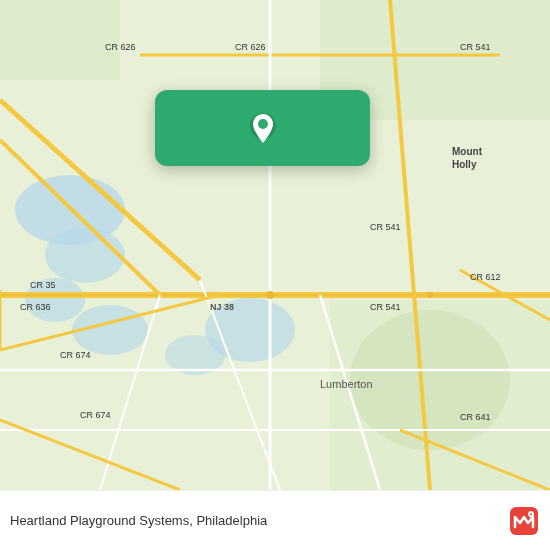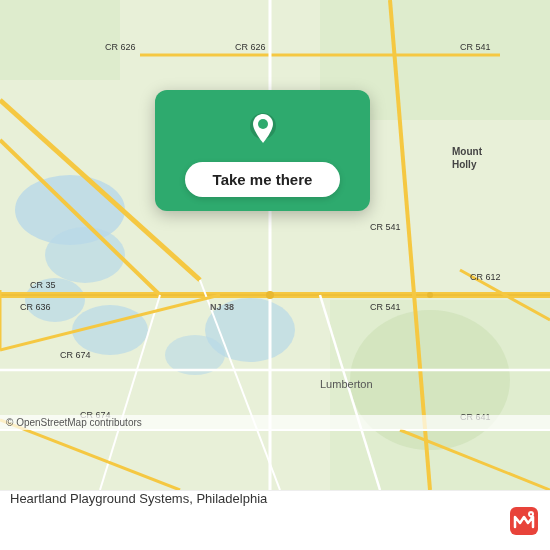--- a/index.html
+++ b/index.html
@@ -82,20 +82,21 @@
       color: #555;
       z-index: 5;
     }
 
     
     .bottom-bar {
       width: 550px;
       height: 60px;
       background: white;
       display: flex;
+      align-items: center;
       justify-content: space-between;
       padding: 0 12px 0 10px;
       border-top: 1px solid #eee;
       position: absolute;
       bottom: 0;
       left: 0;
       gap: 44px;
     }
 
     .bottom-bar-text {
@@ -193,26 +194,22 @@
   </svg>
 
   <div class="location-card">
     <div class="location-pin-icon">
       <svg class="pin-svg" viewBox="0 0 38 38" xmlns="http://www.w3.org/2000/svg">
         <circle cx="19" cy="15" r="13" fill="rgba(0,0,0,0.15)"></circle>
         <path d="M19 3 C13.5 3 9 7.5 9 13 C9 20 19 32 19 32 C19 32 29 20 29 13 C29 7.5 24.5 3 19 3 Z" fill="white"></path>
         <circle cx="19" cy="13" r="5" fill="#2eaa6e"></circle>
       </svg>
     </div>
-    <button class="take-me-there-btn">Take me there</button>
   </div>
 
-  <div class="attribution-bar">
-    <span>© OpenStreetMap contributors</span>
-  </div>
 </div>
 
 <div class="bottom-bar">
   <span class="bottom-bar-text">Heartland Playground Systems, Philadelphia</span>
   <div class="moovit-logo">
 
     <svg class="moovit-icon" viewBox="0 0 28 28" xmlns="http://www.w3.org/2000/svg">
       <rect width="28" height="28" rx="6" fill="#e8433a"></rect>
       <path d="M5 20 L5 10 L10 16 L14 10 L18 16 L23 10 L23 20" stroke="white" stroke-width="2.5" fill="none" stroke-linejoin="round" stroke-linecap="round"></path>
 

